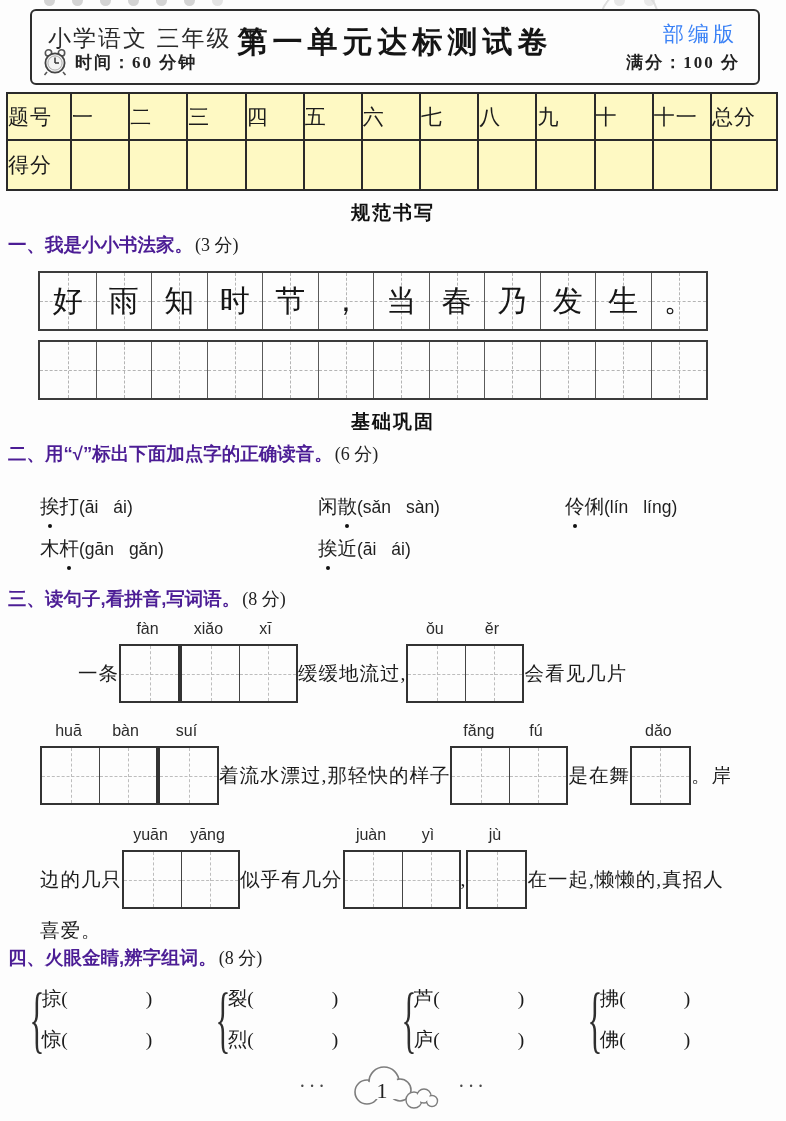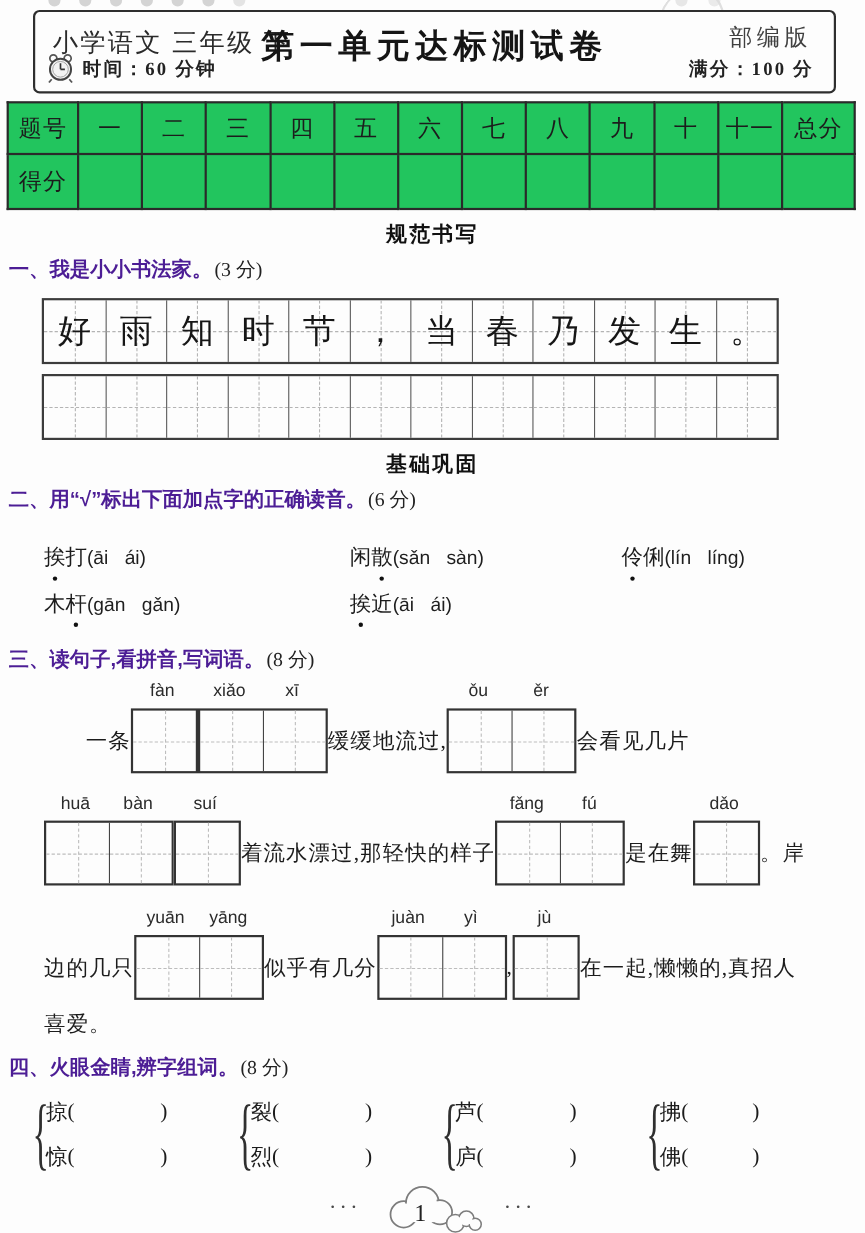--- a/index.html
+++ b/index.html
@@ -22,29 +22,29 @@
     transform:rotate(-20deg); opacity:.9; }
   
   .header-box { position:relative; margin:9px 26px 0 30px; height:76px;
     border:2.5px solid #2e2e2e; border-radius:6px; background:#fdfdfd; }
   .hb-course { position:absolute; left:16px; top:12px;
     font-family:"Liberation Sans","DejaVu Sans",sans-serif;
     font-size:23px; letter-spacing:2px; color:#2a2a2a; }
   .hb-title { position:absolute; left:50%; top:11px; transform:translateX(-50%);
     font-size:30px; font-weight:700; letter-spacing:5px; white-space:nowrap; color:#151515; }
   .hb-edition { position:absolute; right:20px; top:9px;
-    font-size:21px; letter-spacing:4px; color:#404040; }
+    font-size:21px; letter-spacing:4px; color:#3b82f6; }
   .hb-time { position:absolute; left:10px; bottom:7px; display:flex; align-items:center; gap:7px;
     font-size:17px; font-weight:700; letter-spacing:2px; color:#222; }
   .hb-score { position:absolute; right:18px; bottom:9px;
     font-size:17px; font-weight:700; letter-spacing:2px; color:#222;text-align:right; }
   
   .score-table { margin:7px 8px 0 6px; width:772px; border-collapse:collapse; table-layout:fixed; }
-  .score-table td { border:2px solid #2a2a2a; height:47px; text-align:center;
-    font-size:21px; letter-spacing:1px; background:#22c55e; }
+  .score-table td { border:2px solid #2a2a2a; height:47px; text-align:left;
+    font-size:21px; letter-spacing:1px; background:#fef9c3; }
   .score-table tr:last-child td { height:50px; }
   
   .sec-heading { margin-top:9px; text-align:center;
     font-family:"Liberation Sans","DejaVu Sans",sans-serif;
     font-size:19px; font-weight:700; letter-spacing:2px; color:#111; height:24px; }
   .stem { margin:8px 0 0 8px; height:26px; font-size:18.5px; }
   .stem-cn { font-family:"Liberation Sans","DejaVu Sans",sans-serif; font-weight:700; color:#4c1d95; }
   .stem-score { font-size:18px; margin-left:2px; color:#222; }
   
   .wgrid { display:flex; margin-left:38px; width:max-content;
@@ -367,21 +367,21 @@
           </div>
           <div class="boxrow">
             <div class="bcell"></div>
           </div>
         </div>
         <div class="txtseg">在一起,懒懒的,真招人</div>
       </div>
     </div>
   <div class="q3tail">喜爱。</div>
 
-  <div class="stem" style="margin-top:12px">
+  <div class="stem" style="margin-top:0">
     <span class="stem-cn">四、火眼金睛,辨字组词。</span><span class="stem-score">(8 分)</span>
   </div>
   <div class="q4wrap" id="q4wrap">
       <div class="q4group">
         <span class="q4brace">{</span>
         <div class="q4col">
           <div class="q4row">
             <span>掠</span>
             <span>(</span>
             <span class="q4blank"></span>

